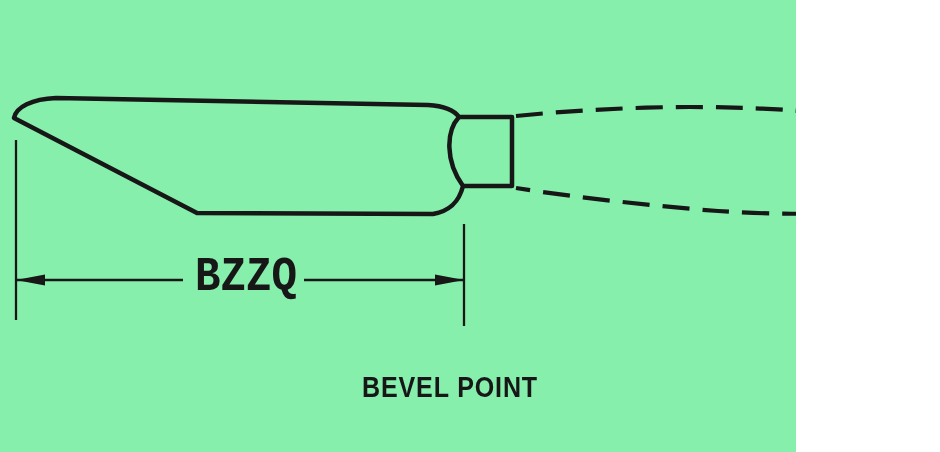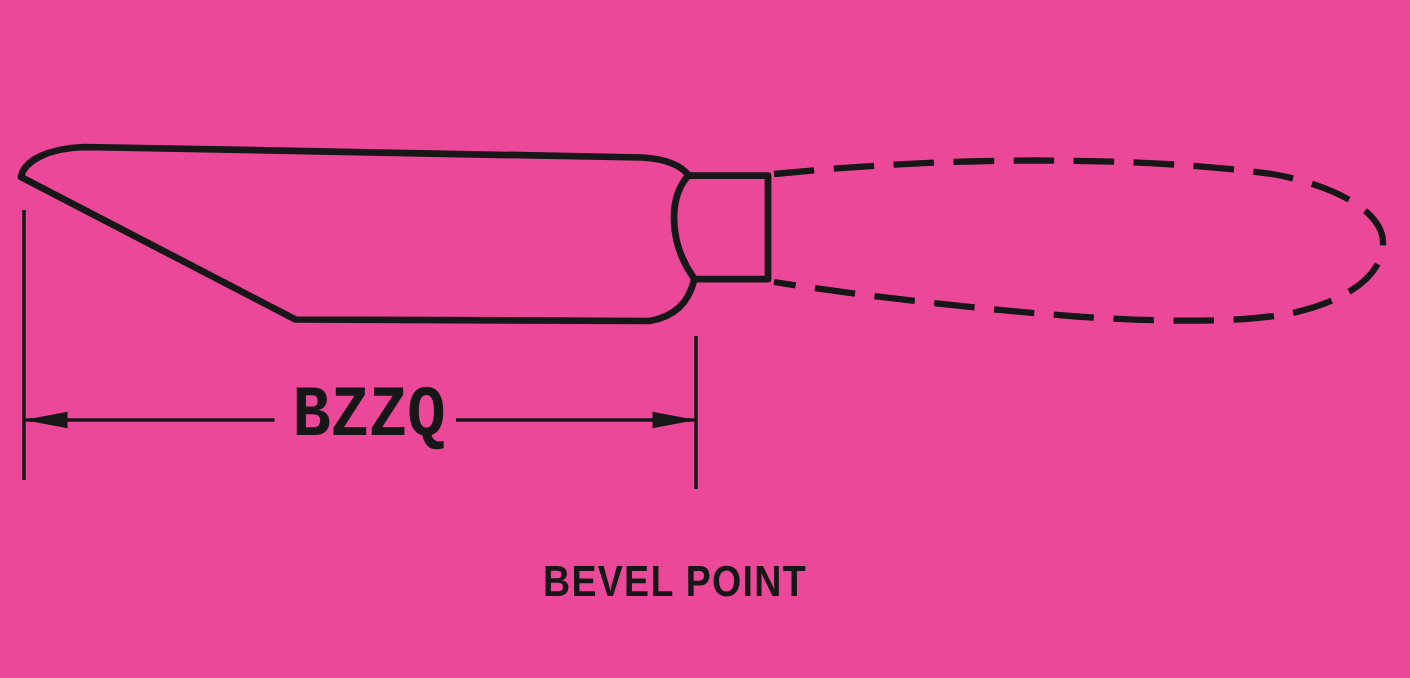--- a/index.html
+++ b/index.html
@@ -2,23 +2,23 @@
 <html><head>
 <meta charset="utf-8">
 <style>
   html, body {
     margin: 0;
     padding: 0;
     background: #ffffff;
   }
   .stage {
     position: relative;
-    width: 940px;
+    width: 796px;
     height: 452px;
-    background: #ec4899;
+    background: #86efac;
     overflow: hidden;
   }
   svg { display: block; }
   .outline {
     fill: none;
     stroke: #171717;
     stroke-width: 4.5;
     stroke-linejoin: round;
     stroke-linecap: round;
   }

